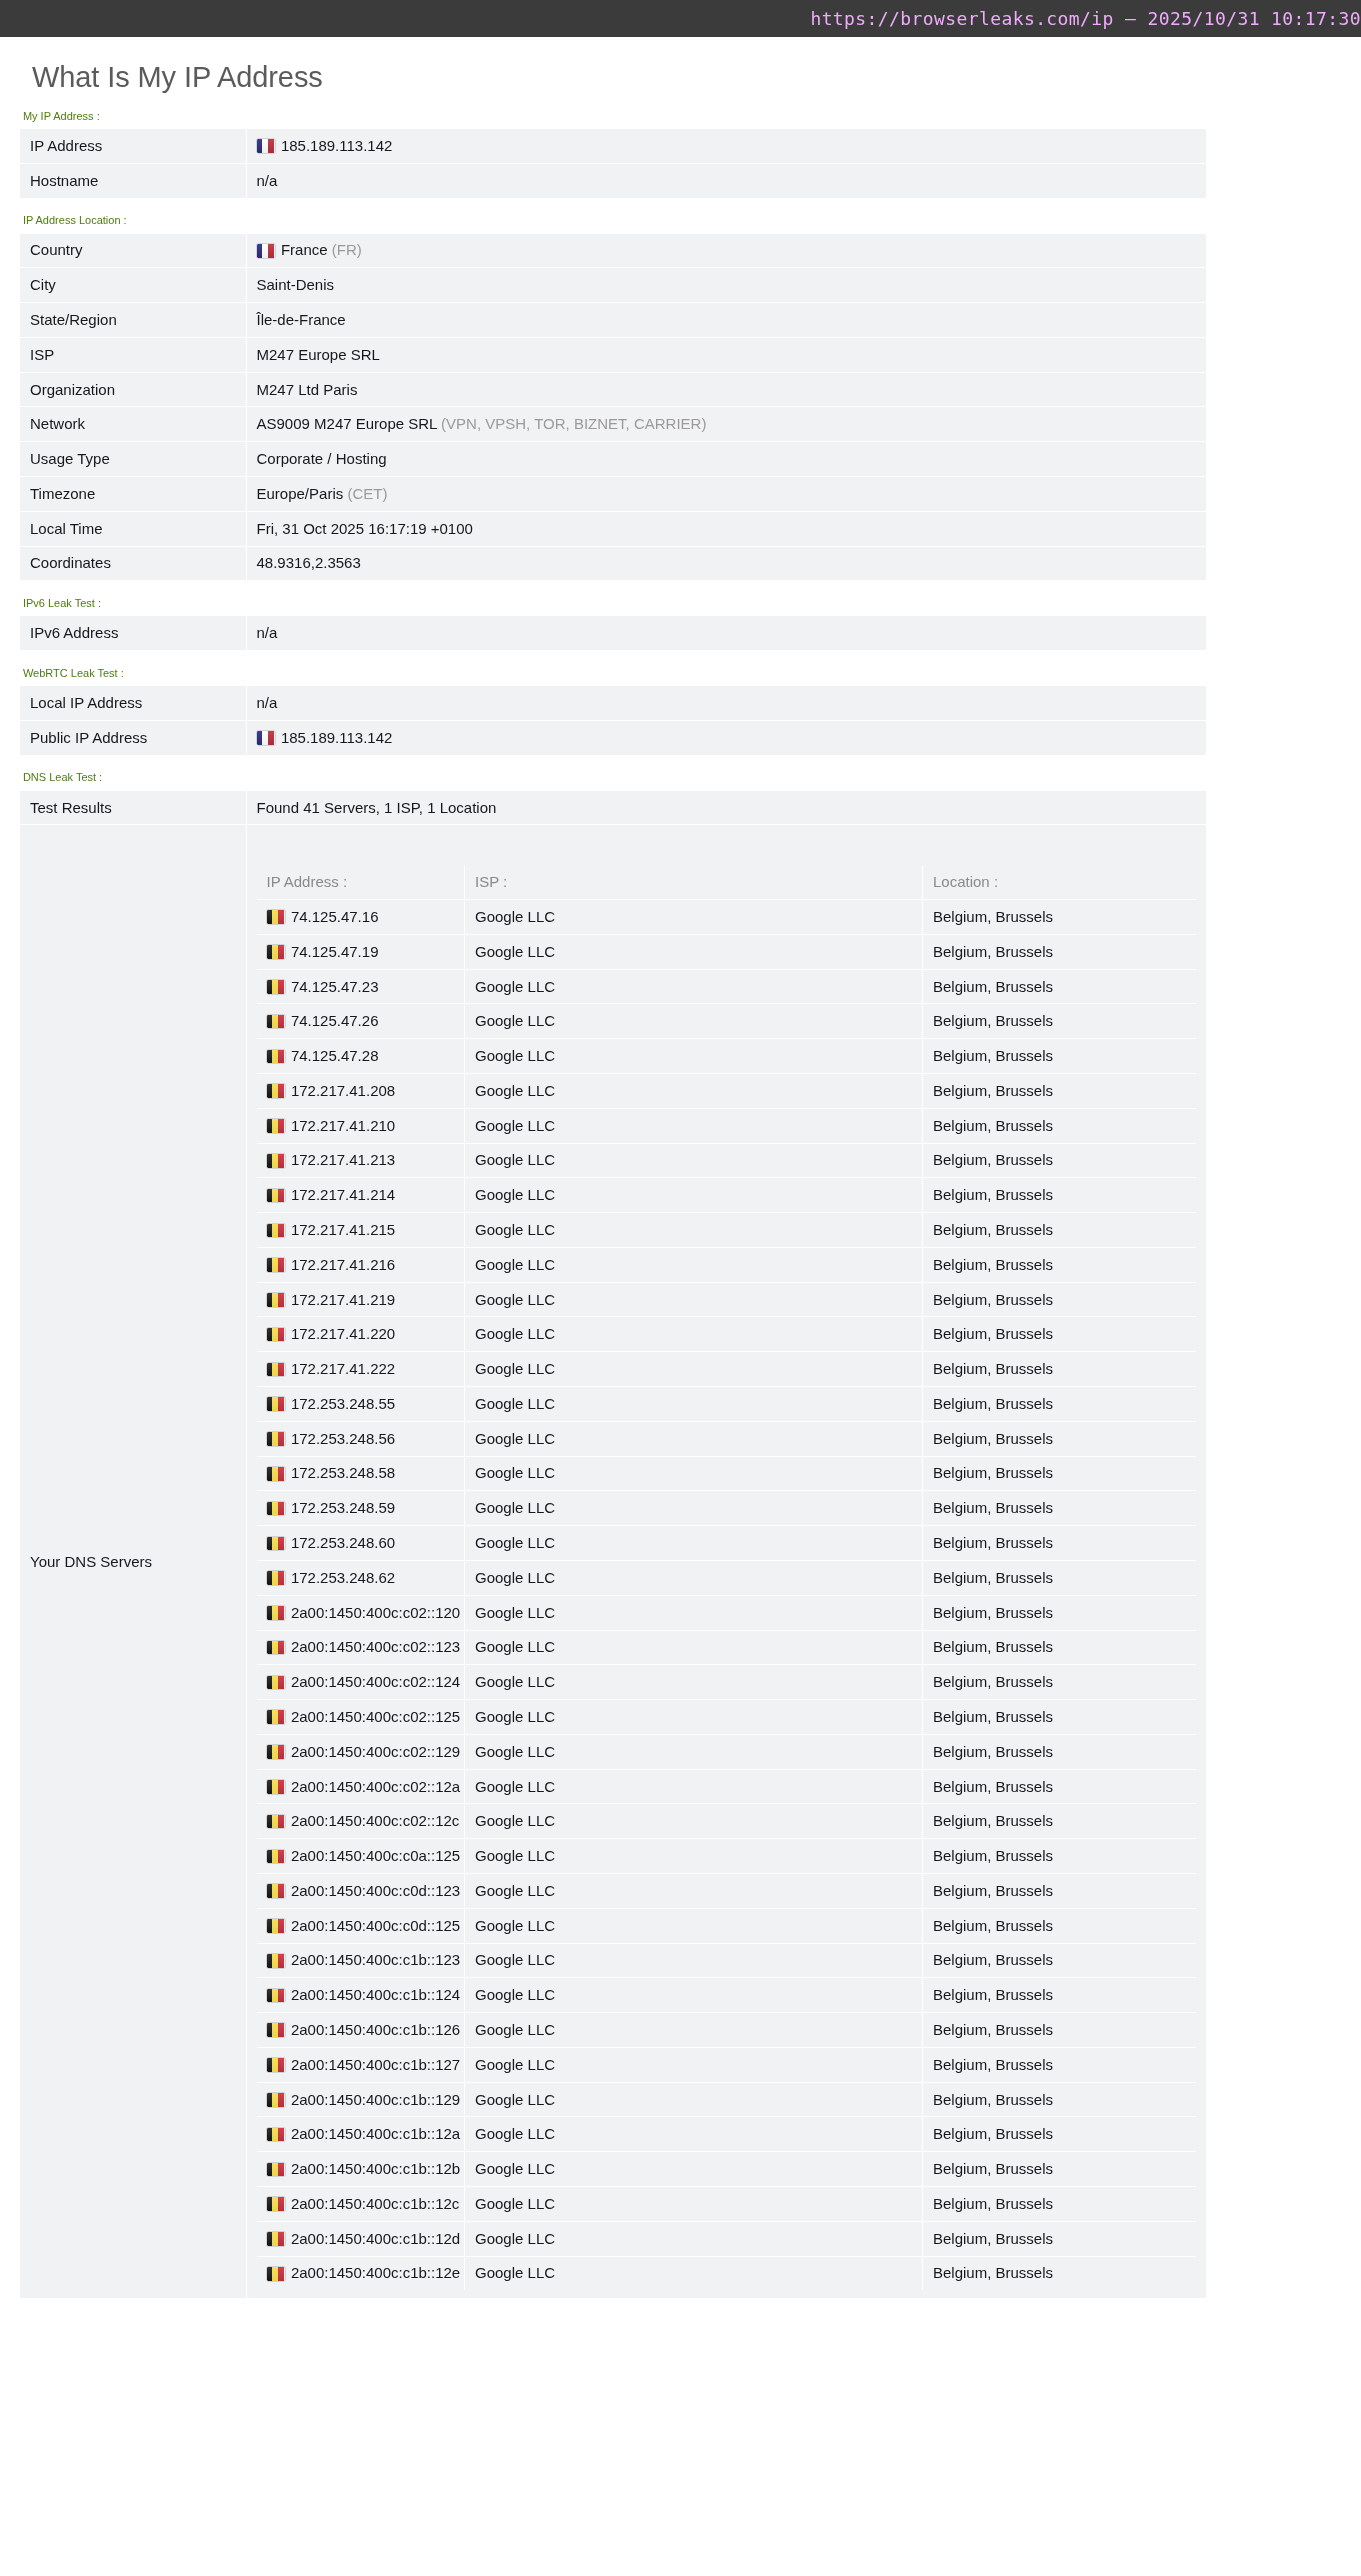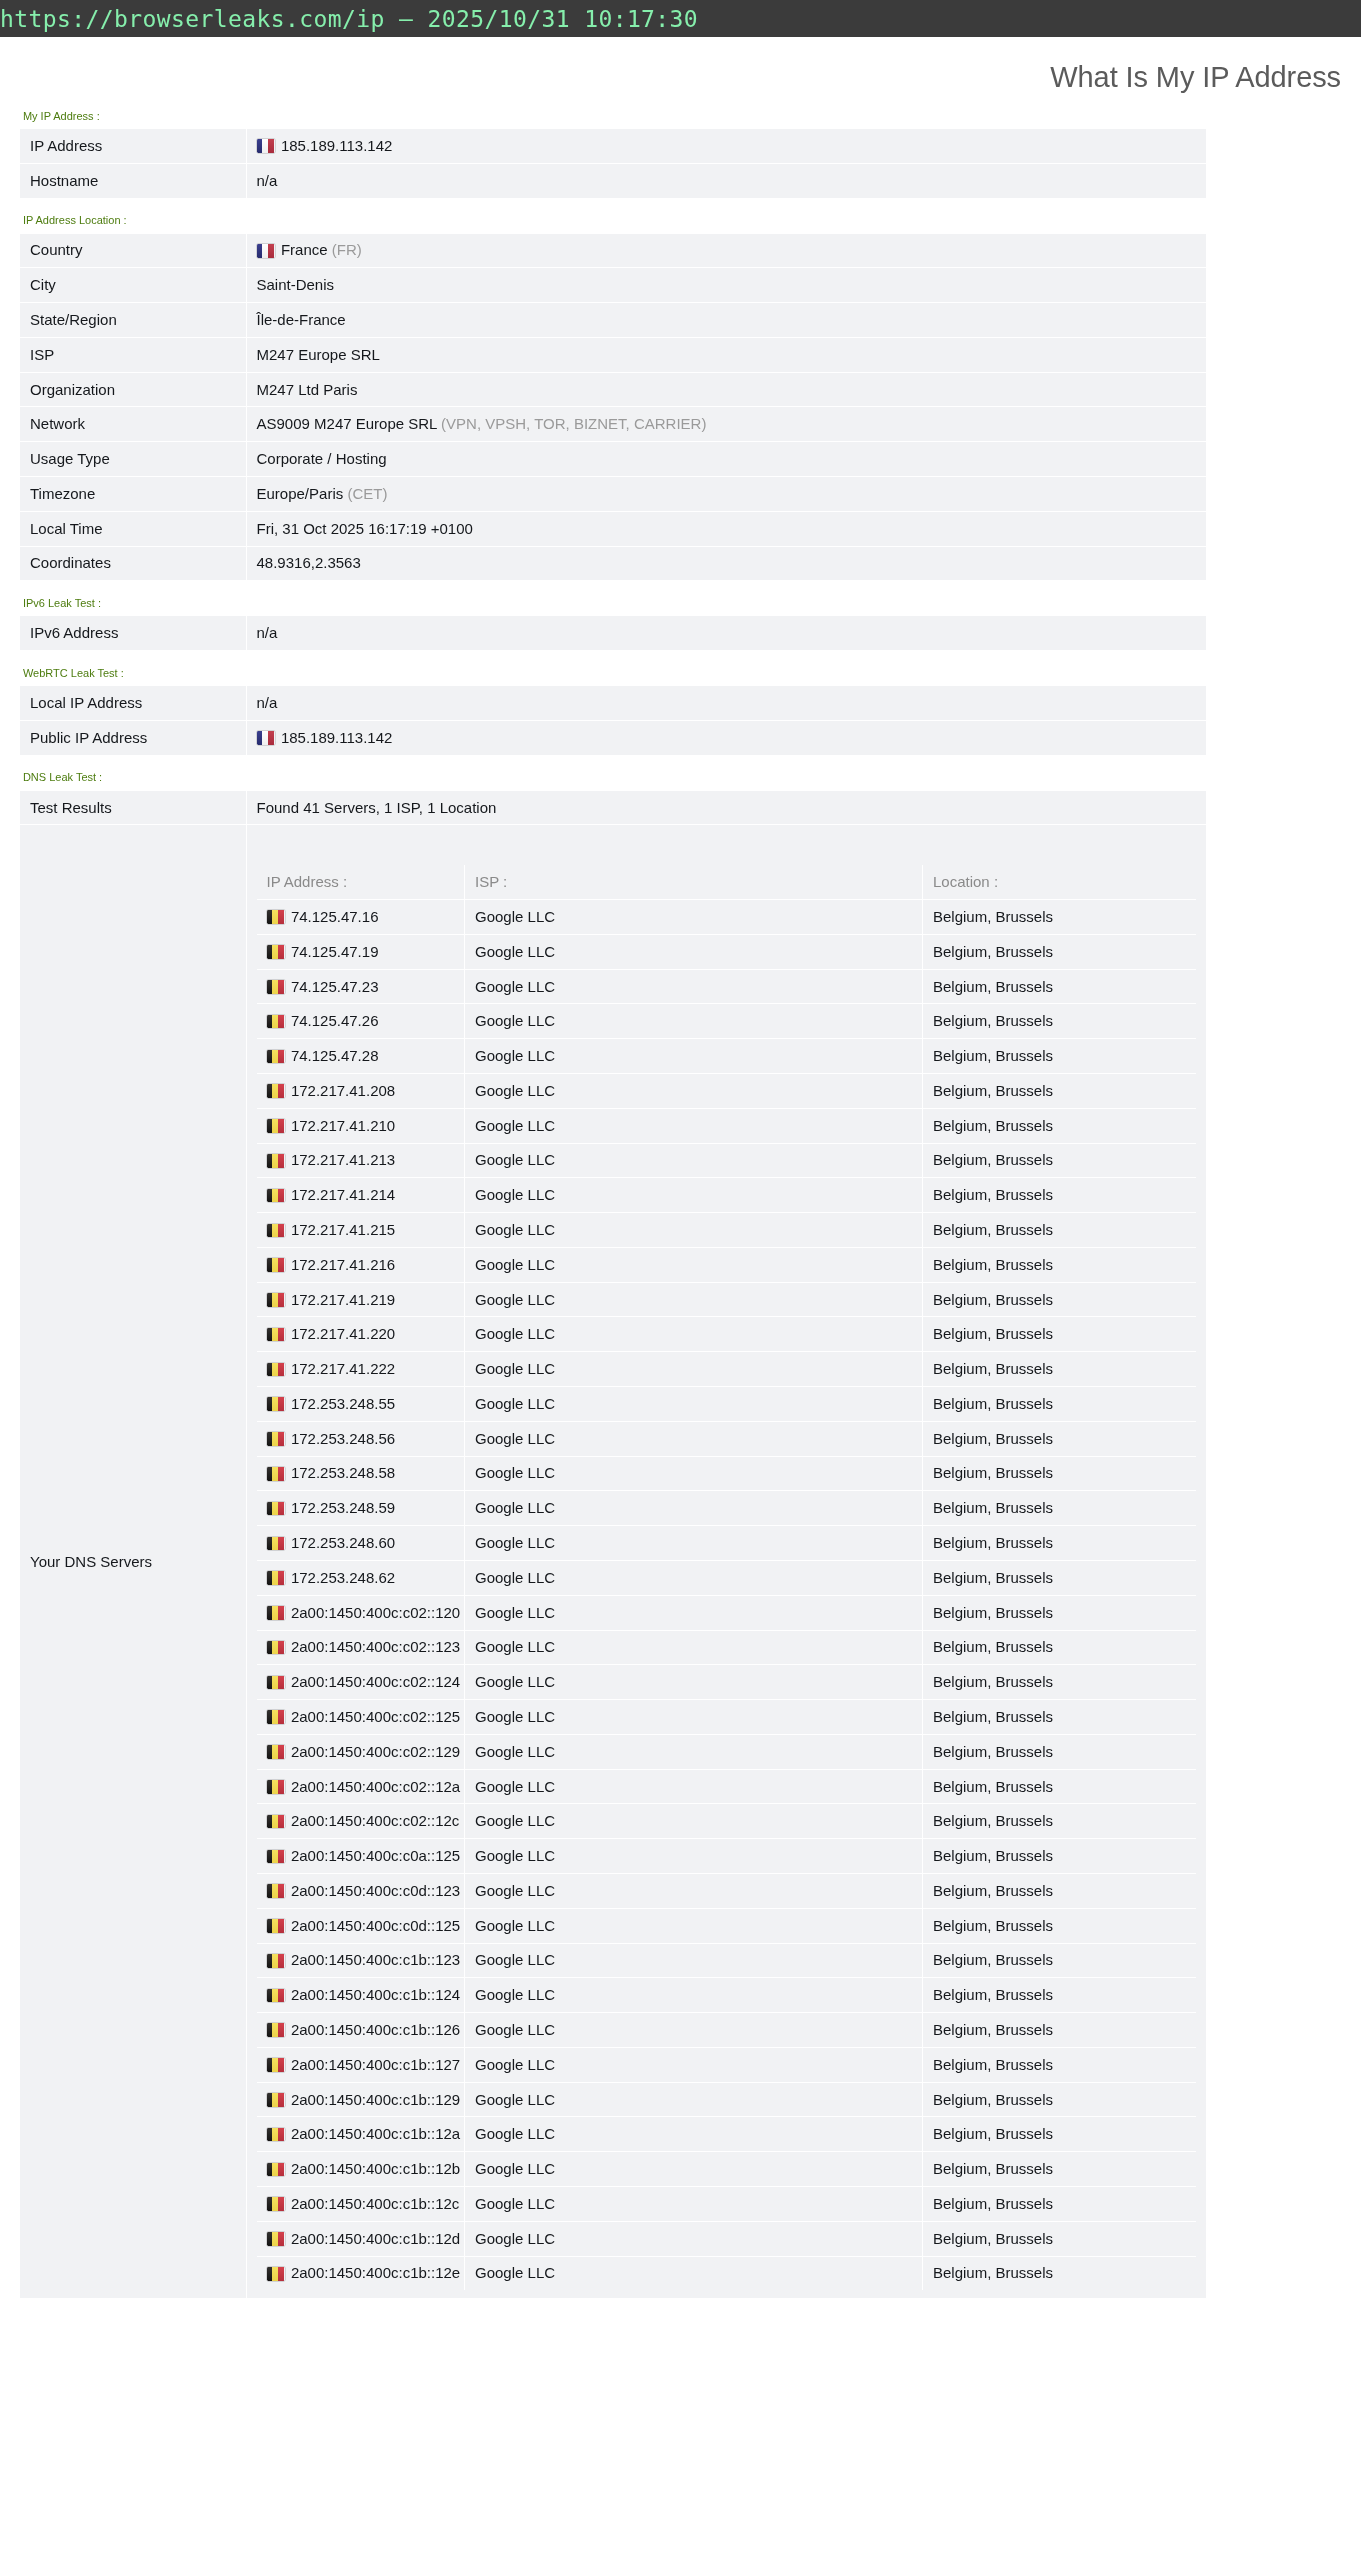--- a/index.html
+++ b/index.html
@@ -7,40 +7,39 @@
     margin: 0; padding: 0;
     background: #ffffff;
     font-family: "Liberation Sans", sans-serif;
   }
   body { width: 1361px; }
 
   
   .urlbar {
     height: 37px;
     background: #3b3b3b;
-    color: #86efac;
+    color: #f0abfc;
     display: flex;
     align-items: center;
-    justify-content: flex-start;
+    justify-content: flex-end;
     font-family: "DejaVu Sans Mono", monospace;
-    font-size: 23px;
+    font-size: 18px;
     letter-spacing: 0.4px;
     white-space: pre;
   }
 
   
   .page { padding: 0 20px 29px 20px; }
 
   .page-title {
     color: #5b5b5b;
     font-size: 29px;
     font-weight: normal;
     margin: 24px 0 0 12px;
     letter-spacing: -0.1px;
-    text-align: right;
   }
 
   .section-caption {
     color: #4d7c0f;
     font-size: 11px;
     padding: 15.8px 2.9px 7.2px 2.9px;
   }
 
   table.kv {
     width: 1186px;

